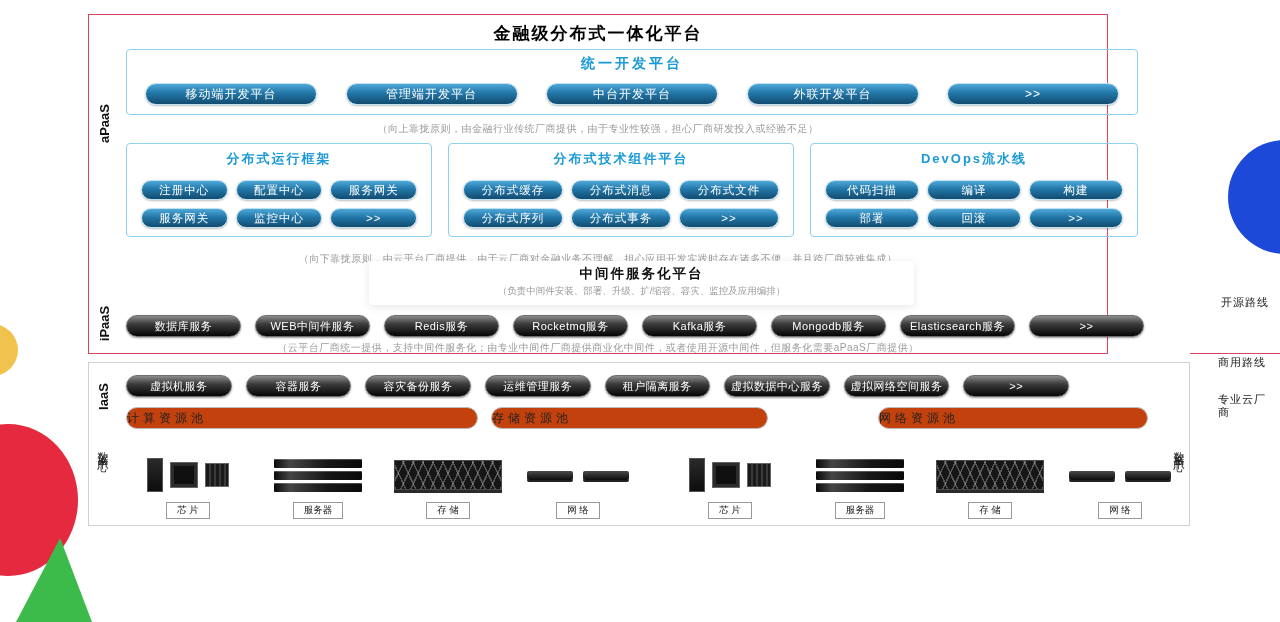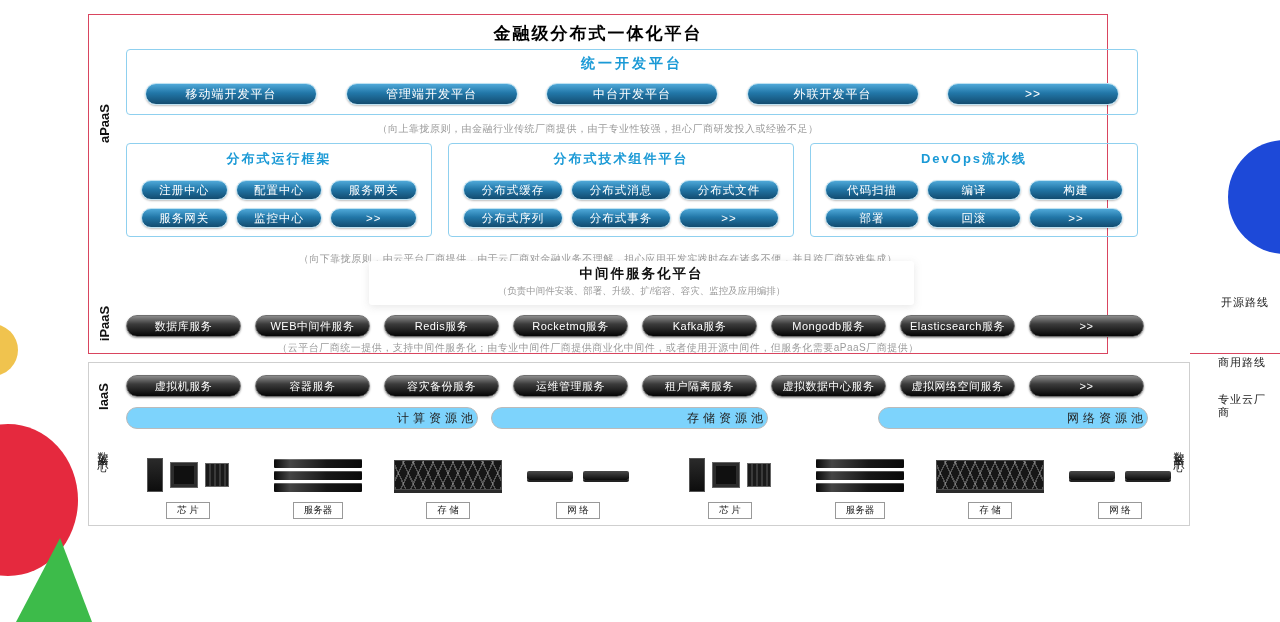--- a/index.html
+++ b/index.html
@@ -56,23 +56,23 @@
 
   
   .route-label { position:absolute; font-size:11px; color:#222; letter-spacing:1px; z-index:2; }
   .open-route { left:1221px; top:295px; }
   .commercial-route { left:1218px; top:355px; }
   .red-line-ext { position:absolute; left:1190px; top:353px; width:90px; height:1px; background:#d9455f; z-index:2; }
   .vendor-label { position:absolute; left:1218px; top:393px; width:58px; font-size:11px; color:#222; line-height:13px; letter-spacing:1px; z-index:2; }
 
   
   .iaas { position:absolute; left:88px; top:362px; width:1102px; height:164px; border:1px solid #cfcfcf; background:#fff; z-index:2; }
-  .iaas-row { left:37px; top:12px; width:1018px; }
-  .pool { position:absolute; height:22px; line-height:20px; text-align:right; font-size:12px; color:#222; letter-spacing:4px;
-    border:1px solid #bbb; border-radius:11px; background:#7dd3fc; }
+  .iaas-row { left:37px; top:12px; width:943px; }
+  .pool { position:absolute; height:22px; line-height:20px; text-align:left; font-size:12px; color:#222; letter-spacing:4px;
+    border:1px solid #bbb; border-radius:11px; background:#c2410c; }
   .pool-1 { left:37px;  top:44px; width:352px; }
   .pool-2 { left:402px; top:44px; width:277px; }
   .pool-3 { left:789px; top:44px; width:270px; }
 
   .dc-label { position:absolute; writing-mode:vertical-lr; text-orientation:upright; font-size:11px; letter-spacing:3px; color:#222; }
   .dc-a { left:6px; top:80px; }
   .dc-b { left:1082px; top:80px; }
 
   .hw-group { position:absolute; top:78px; height:78px; display:flex; }
   .group-a { left:34px;  width:520px; }

